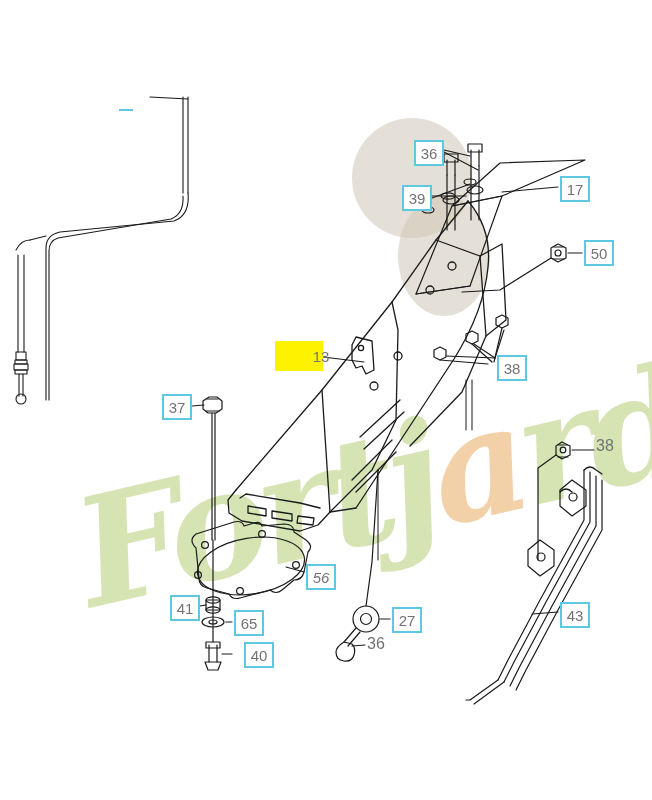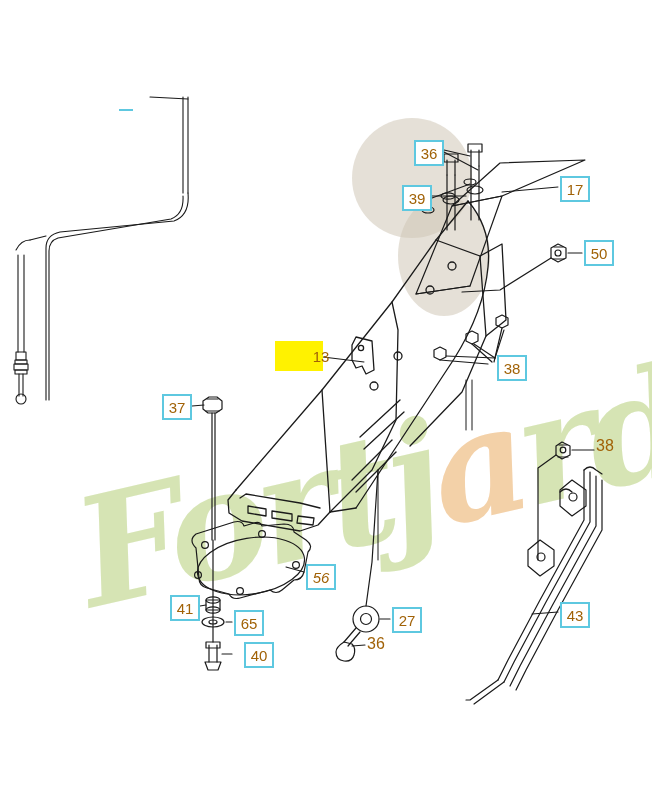--- a/index.html
+++ b/index.html
@@ -55,21 +55,21 @@
   .callout{
     position:absolute;
     z-index:5;
     display:flex;
     align-items:center;
     justify-content:center;
     box-sizing:border-box;
     font-family:"Liberation Sans", sans-serif;
     font-size:15px;
     line-height:1;
-    color:#a16207;
+    color:#737373;
     background:#ffffff;
     border:2px solid #5ec8e0;
     width:30px;
     height:26px;
     letter-spacing:0px;
   }
   .callout.plain{
     border:none;
     background:transparent;
     width:auto;

